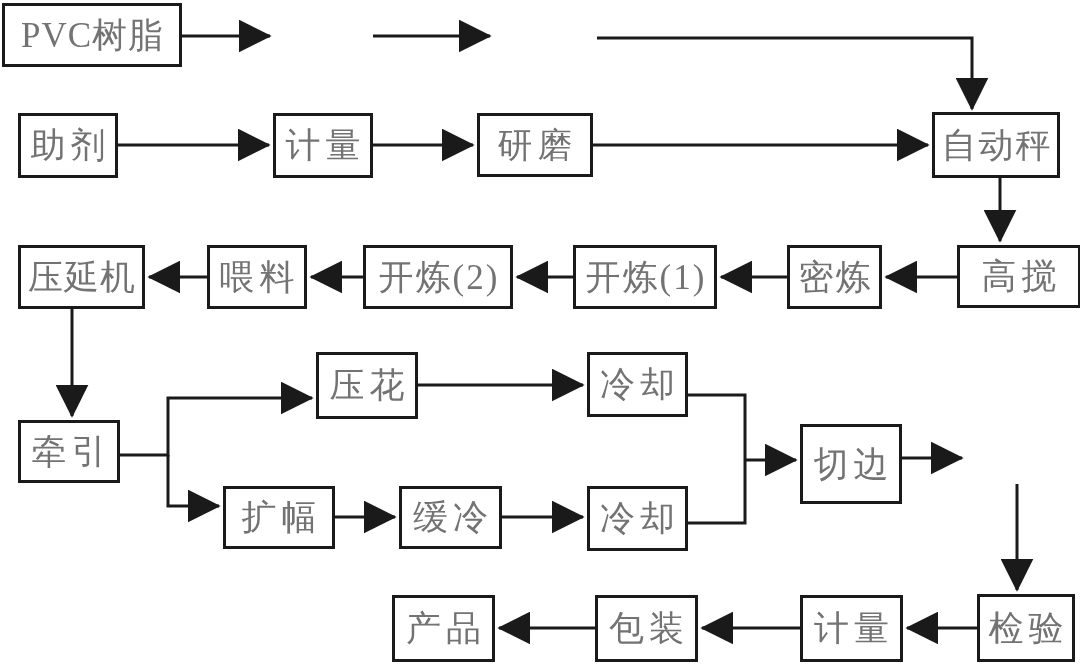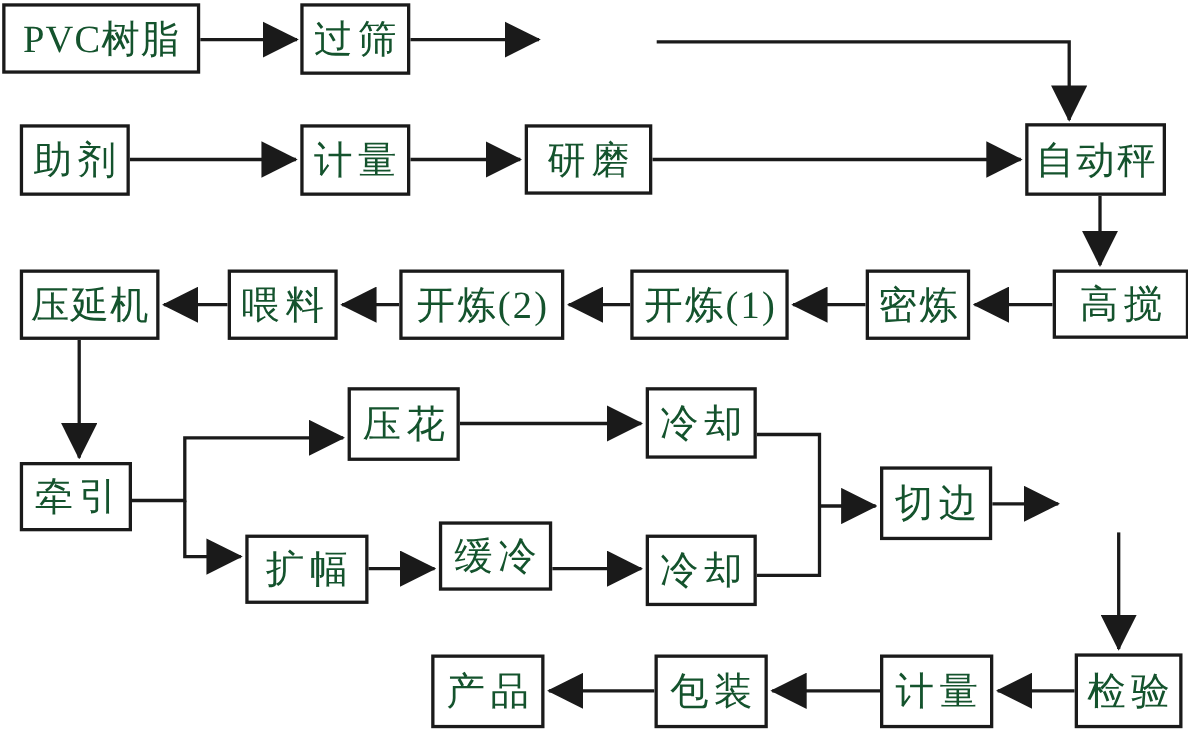--- a/index.html
+++ b/index.html
@@ -26,21 +26,21 @@
     position: absolute;
     box-sizing: border-box;
     background: #ffffff;
     border: 3px solid #1a1a1a;
     display: flex;
     align-items: center;
     justify-content: center;
     z-index: 2;
   }
   .node span {
-    color: #14532d;
+    color: #737373;
     font-size: 35px;
     line-height: 1;
     letter-spacing: 5px;
     margin-right: -5px;
     white-space: nowrap;
   }
 </style>
 </head>
 <body>
 
@@ -77,23 +77,20 @@
       <path d="M1017 484 V590" marker-end="url(#ah)"></path>
       <path d="M977 628 H907" marker-end="url(#ah)"></path>
       <path d="M800 628 H702" marker-end="url(#ah)"></path>
       <path d="M595 628 H499" marker-end="url(#ah)"></path>
     </g>
   </svg>
 
   <div class="node" style="left:2px;top:3px;width:180px;height:64px">
     <span style="letter-spacing:1px;margin-right:-1px">PVC树脂</span>
   </div>
-  <div class="node" style="left:273px;top:3px;width:100px;height:65px">
-    <span>过筛</span>
-  </div>
 
   <div class="node" style="left:18px;top:113px;width:100px;height:65px">
     <span>助剂</span>
   </div>
   <div class="node" style="left:273px;top:113px;width:100px;height:65px">
     <span>计量</span>
   </div>
   <div class="node" style="left:477px;top:113px;width:116px;height:64px">
     <span>研磨</span>
   </div>
@@ -122,30 +119,30 @@
 
   <div class="node" style="left:18px;top:420px;width:102px;height:63px">
     <span>牵引</span>
   </div>
   <div class="node" style="left:316px;top:352px;width:102px;height:67px">
     <span>压花</span>
   </div>
   <div class="node" style="left:223px;top:486px;width:112px;height:63px">
     <span>扩幅</span>
   </div>
-  <div class="node" style="left:399px;top:474px;width:103px;height:63px">
+  <div class="node" style="left:399px;top:486px;width:103px;height:63px">
     <span>缓冷</span>
   </div>
   <div class="node" style="left:587px;top:352px;width:101px;height:65px">
     <span>冷却</span>
   </div>
   <div class="node" style="left:587px;top:486px;width:101px;height:65px">
     <span>冷却</span>
   </div>
-  <div class="node" style="left:800px;top:424px;width:102px;height:67px">
+  <div class="node" style="left:800px;top:424px;width:102px;height:80px">
     <span>切边</span>
   </div>
 
   <div class="node" style="left:977px;top:594px;width:98px;height:68px">
     <span>检验</span>
   </div>
   <div class="node" style="left:800px;top:595px;width:103px;height:67px">
     <span>计量</span>
   </div>
   <div class="node" style="left:595px;top:595px;width:103px;height:67px">

